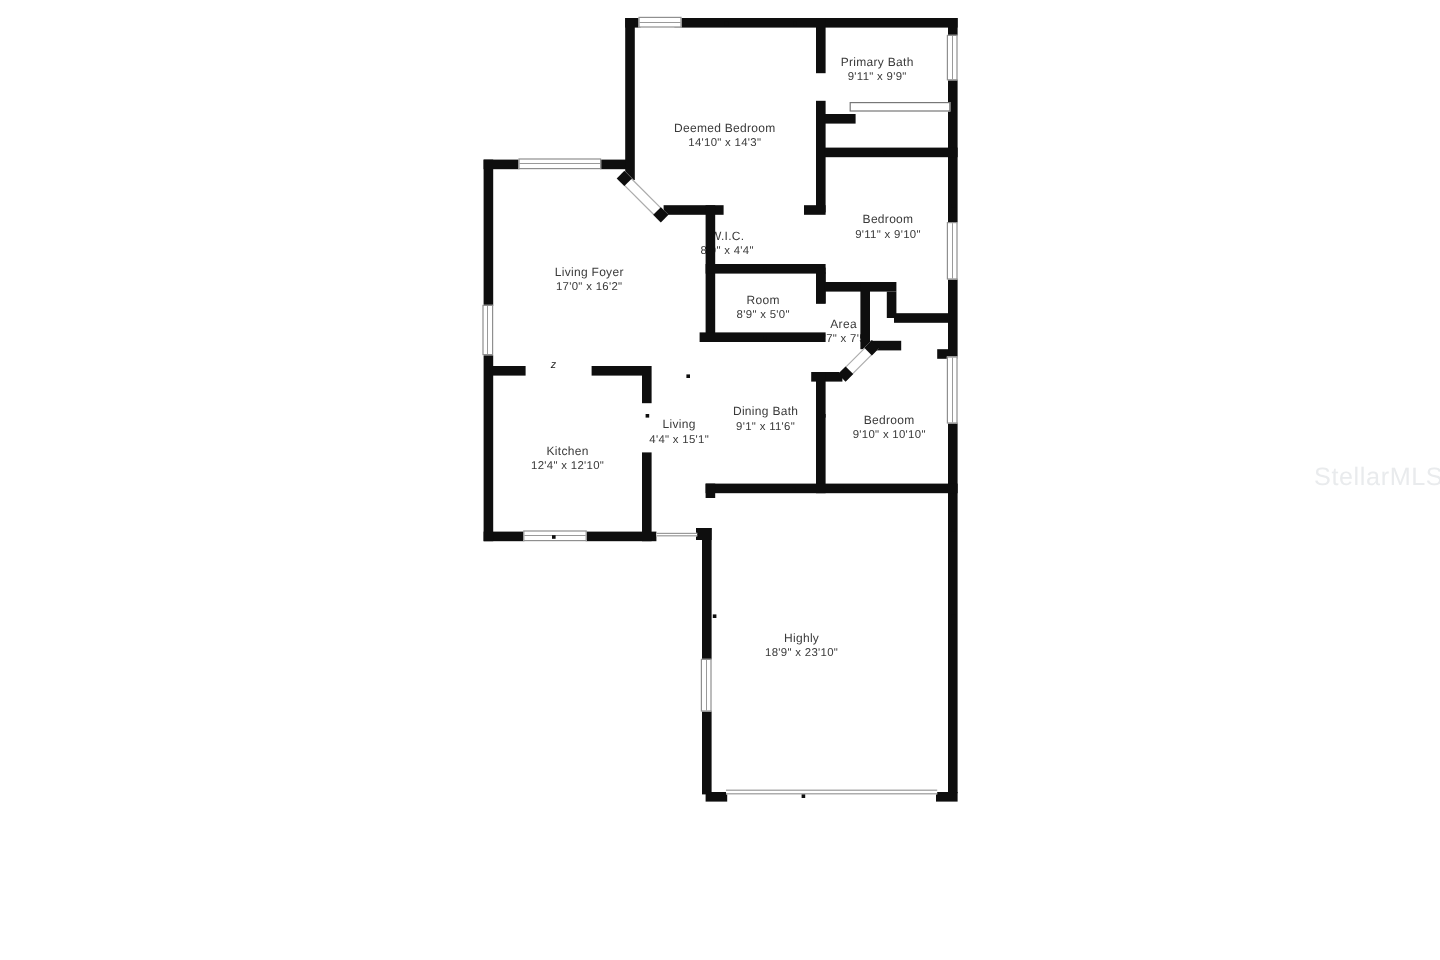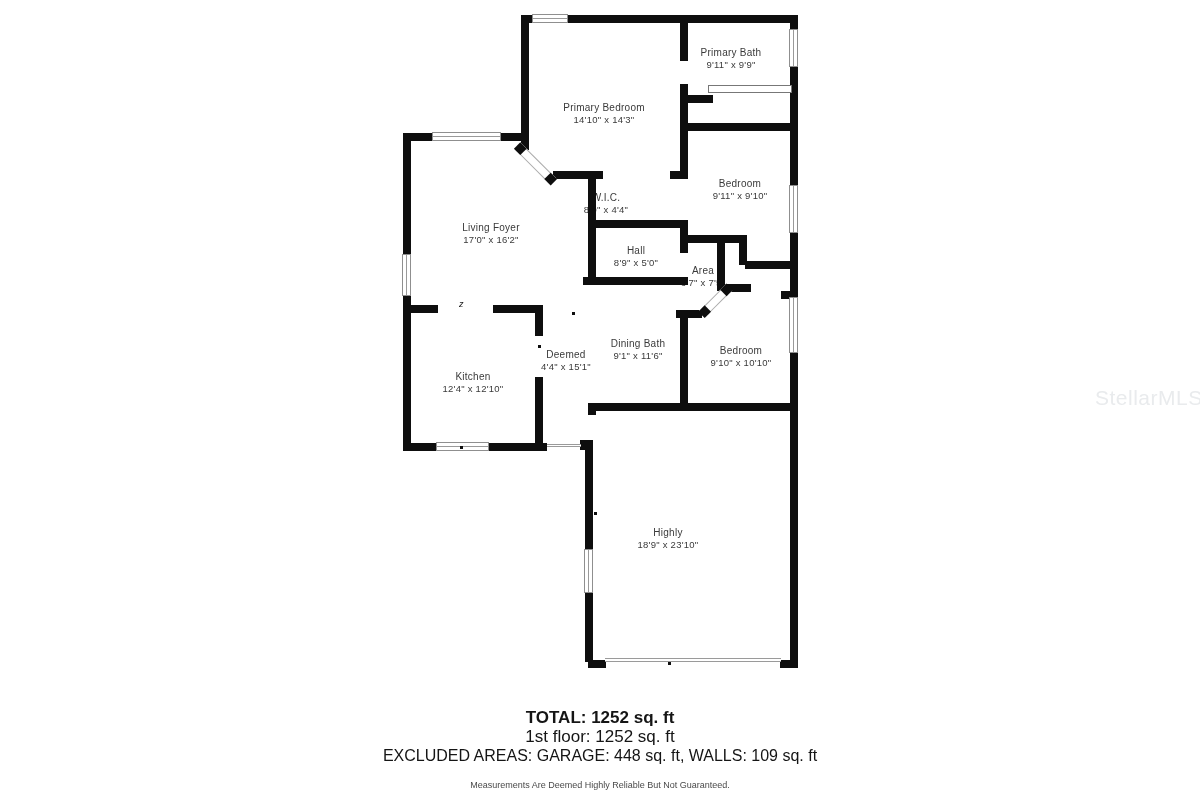--- a/index.html
+++ b/index.html
@@ -112,64 +112,58 @@
       <div class="dot" style="left: 700px; top: 406px;"></div>
       <div class="dot" style="left: 660px; top: 406px;"></div>
       <div class="dot" style="left: 572px; top: 312px;"></div>
       <div class="dot" style="left: 538px; top: 345px;"></div>
       <div class="dot" style="left: 685px; top: 345px;"></div>
       <div class="room" style="left: 731px; top: 46px;">
         <div class="nm">Primary Bath</div>
         <div class="dm">9'11" x 9'9"</div>
       </div>
       <div class="room" style="left: 604px; top: 101px;">
-        <div class="nm">Primary Bedroom</div>
+        <div class="nm">Deemed Bedroom</div>
         <div class="dm">14'10" x 14'3"</div>
       </div>
       <div class="room" style="left: 740px; top: 177px;">
         <div class="nm">Bedroom</div>
         <div class="dm">9'11" x 9'10"</div>
       </div>
       <div class="room" style="left: 606px; top: 191px;">
         <div class="nm">W.I.C.</div>
         <div class="dm">8'9" x 4'4"</div>
       </div>
       <div class="room" style="left: 491px; top: 221px;">
         <div class="nm">Living Foyer</div>
         <div class="dm">17'0" x 16'2"</div>
       </div>
       <div class="room" style="left: 636px; top: 244px;">
-        <div class="nm">Hall</div>
+        <div class="nm">Room</div>
         <div class="dm">8'9" x 5'0"</div>
       </div>
       <div class="room" style="left: 703px; top: 264px;">
         <div class="nm">Area</div>
         <div class="dm">6'7" x 7'5"</div>
       </div>
       <div class="room" style="left: 638px; top: 337px;">
         <div class="nm">Dining Bath</div>
         <div class="dm">9'1" x 11'6"</div>
       </div>
       <div class="room" style="left: 566px; top: 348px;">
-        <div class="nm">Deemed</div>
+        <div class="nm">Living</div>
         <div class="dm">4'4" x 15'1"</div>
       </div>
       <div class="room" style="left: 473px; top: 370px;">
         <div class="nm">Kitchen</div>
         <div class="dm">12'4" x 12'10"</div>
       </div>
       <div class="room" style="left: 741px; top: 344px;">
         <div class="nm">Bedroom</div>
         <div class="dm">9'10" x 10'10"</div>
       </div>
       <div class="room" style="left: 668px; top: 526px;">
         <div class="nm">Highly</div>
         <div class="dm">18'9" x 23'10"</div>
       </div>
     </div>
   <div class="wm">StellarMLS</div>
-  <div class="footer">
-    <div class="f1">TOTAL: 1252 sq. ft</div>
-    <div class="f2">1st floor: 1252 sq. ft</div>
-    <div class="f3">EXCLUDED AREAS: GARAGE: 448 sq. ft, WALLS: 109 sq. ft</div>
-    <div class="f4">Measurements Are Deemed Highly Reliable But Not Guaranteed.</div>
-  </div>
 </div>
 
 </body></html>

